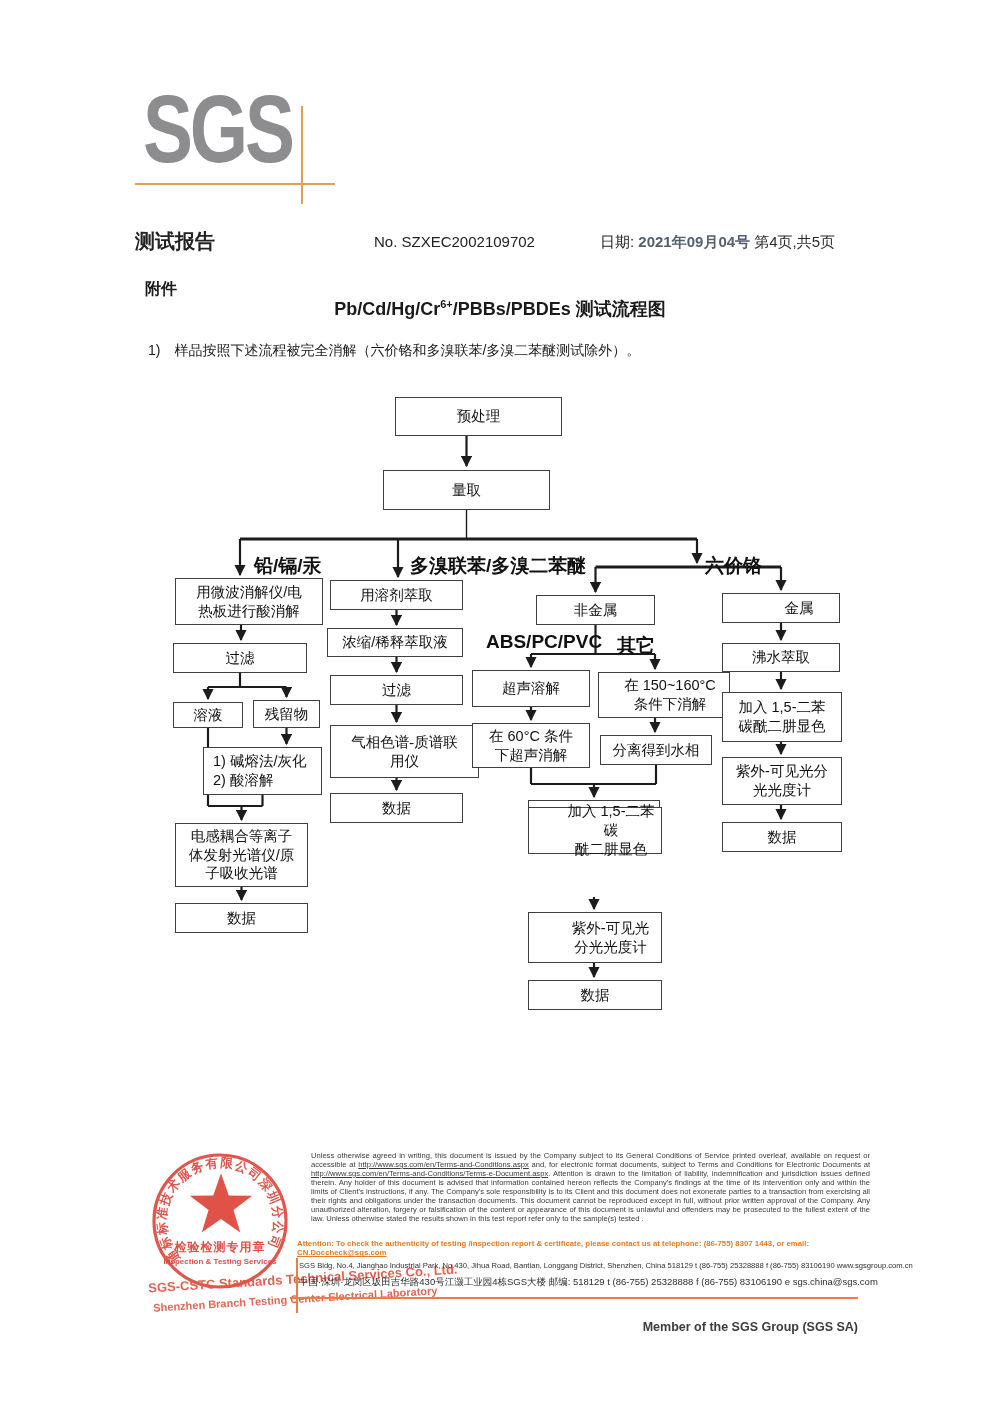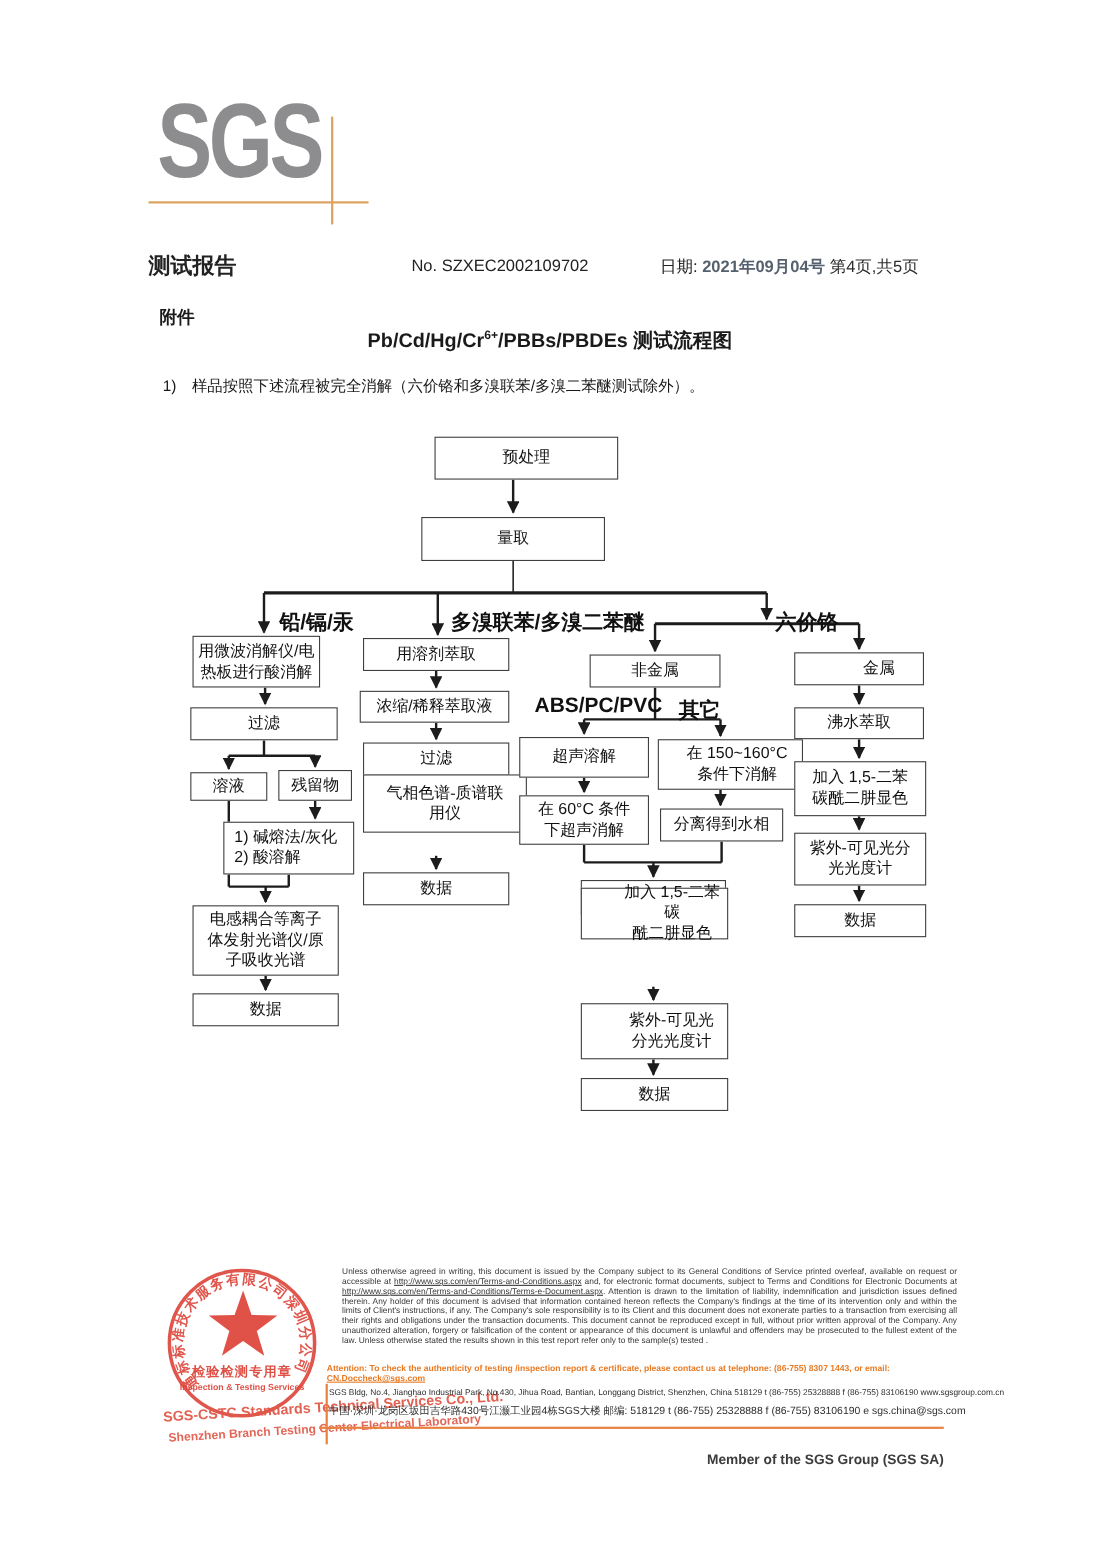--- a/index.html
+++ b/index.html
@@ -135,36 +135,36 @@
 
     <line class="fc-line" x1="781" y1="623" x2="781" y2="640" marker-end="url(#arw)"></line>
     <line class="fc-line" x1="781" y1="672" x2="781" y2="689" marker-end="url(#arw)"></line>
     <line class="fc-line" x1="781" y1="742" x2="781" y2="754" marker-end="url(#arw)"></line>
     <line class="fc-line" x1="781" y1="805" x2="781" y2="819" marker-end="url(#arw)"></line>
   </svg>
 
   <div class="fc-box" style="left:383px;top:397px;width:167px;height:39px;margin-left:12px;">预处理</div>
   <div class="fc-box" style="left:383px;top:470px;width:167px;height:40px;">量取</div>
 
-  <div class="fc-box" style="left:175px;top:578px;width:116px;height:47px;">用微波消解仪/电
+  <div class="fc-box" style="left:175px;top:578px;width:148px;height:47px;">用微波消解仪/电
 热板进行酸消解</div>
   <div class="fc-box" style="left:173px;top:643px;width:134px;height:30px;">过滤</div>
   <div class="fc-box" style="left:173px;top:702px;width:70px;height:26px;">溶液</div>
   <div class="fc-box" style="left:253px;top:700px;width:67px;height:28px;">残留物</div>
   <div class="fc-box align-left" style="left:203px;top:747px;width:119px;height:48px;">1) 碱熔法/灰化
 2) 酸溶解</div>
   <div class="fc-box" style="left:175px;top:823px;width:133px;height:64px;">电感耦合等离子
 体发射光谱仪/原
 子吸收光谱</div>
   <div class="fc-box" style="left:175px;top:903px;width:133px;height:30px;">数据</div>
 
   <div class="fc-box" style="left:330px;top:580px;width:133px;height:30px;">用溶剂萃取</div>
   <div class="fc-box" style="left:327px;top:628px;width:136px;height:29px;">浓缩/稀释萃取液</div>
   <div class="fc-box" style="left:330px;top:675px;width:133px;height:30px;">过滤</div>
-  <div class="fc-box" style="left:330px;top:704px;width:149px;height:53px;font-family:Liberation Serif, serif;">气相色谱-质谱联
+  <div class="fc-box" style="left:330px;top:725px;width:149px;height:53px;font-family:Liberation Serif, serif;">气相色谱-质谱联
 用仪</div>
   <div class="fc-box" style="left:330px;top:793px;width:133px;height:30px;">数据</div>
 
   <div class="fc-box" style="left:536px;top:595px;width:119px;height:30px;">非金属</div>
   <div class="fc-box" style="left:472px;top:670px;width:118px;height:37px;">超声溶解</div>
   <div class="fc-box" style="left:598px;top:672px;width:132px;height:46px;padding-left:12px;">在 150~160°C
 条件下消解</div>
   <div class="fc-box" style="left:472px;top:723px;width:118px;height:45px;">在 60°C 条件
 下超声消解</div>
   <div class="fc-box" style="left:600px;top:735px;width:112px;height:30px;">分离得到水相</div>

